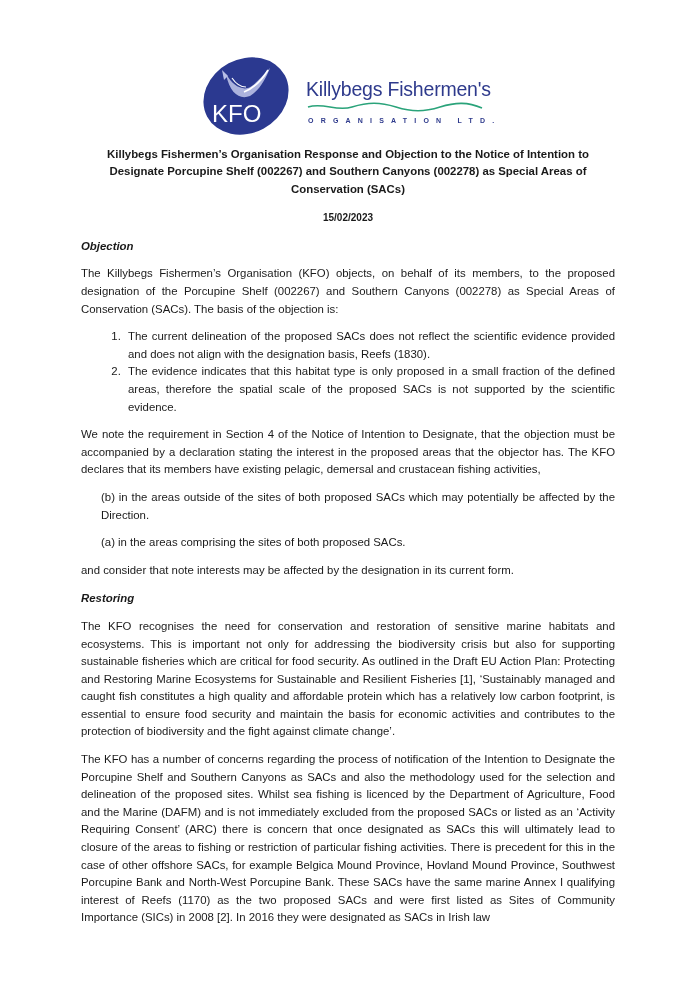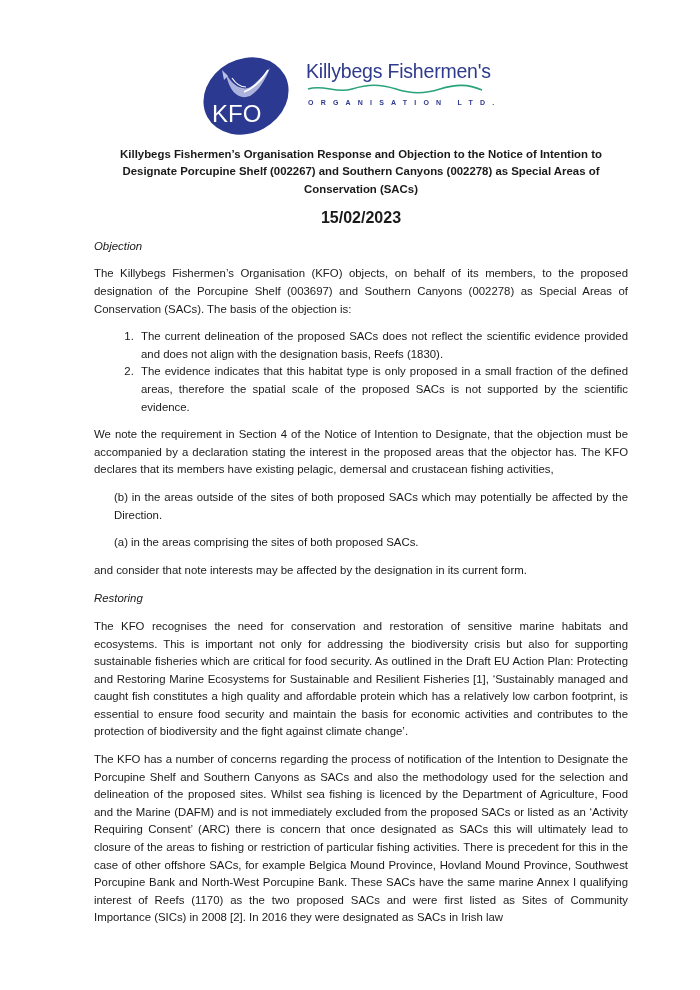--- a/index.html
+++ b/index.html
@@ -30,21 +30,21 @@
       height: 82px;
     }
     .logo-emblem {
       position: absolute;
       left: 0; top: 0;
       width: 100px; height: 82px;
     }
     .logo-wordmark {
       position: absolute;
       left: 110px;
-      top: 6px;
+      top: 24px;
       width: 200px;
     }
     .logo-name {
       font-family: "Liberation Sans", sans-serif;
       font-size: 19.5px;
       color: #2e3a8c;
       letter-spacing: -0.2px;
       white-space: nowrap;
       line-height: 22px;
     }
@@ -61,43 +61,43 @@
       color: #2e3a8c;
       letter-spacing: 7.2px;
       white-space: nowrap;
       margin-top: 5px;
       margin-left: 2px;
     }
 
     
     .doc {
       position: absolute;
-      left: 94px;
+      left: 81px;
       top: 146px;
       width: 534px;
       font-family: "Liberation Sans", sans-serif;
       font-size: 11.4px;
       line-height: 17.6px;
       color: #1a1a1a;
     }
     .title {
       text-align: center;
       font-weight: bold;
       font-size: 11.4px;
       line-height: 17.4px;
       margin: 0;
     }
     .date {
       text-align: center;
       font-weight: bold;
       margin: 11px 0 0 0;
-      font-size: 16px;
+      font-size: 10px;
     }
     .heading {
-      font-weight: normal;
+      font-weight: bold;
       font-style: italic;
       margin: 11px 0 0 0;
     }
     p.para {
       text-align: justify;
       margin: 10px 0 0 0;
     }
     ol.basis {
       margin: 10px 0 0 0;
       padding: 0 0 0 43px;
@@ -137,21 +137,21 @@
       </svg>
       <div class="logo-sub">ORGANISATION LTD.</div>
     </div>
   </div>
 
   <div class="doc">
     <p class="title">Killybegs Fishermen’s Organisation Response and Objection to the Notice of Intention to Designate Porcupine Shelf (002267) and Southern Canyons (002278) as Special Areas of Conservation (SACs)</p>
     <p class="date">15/02/2023</p>
 
     <div class="heading">Objection</div>
-    <p class="para">The Killybegs Fishermen’s Organisation (KFO) objects, on behalf of its members, to the proposed designation of the Porcupine Shelf (003697) and Southern Canyons (002278) as Special Areas of Conservation (SACs). The basis of the objection is:</p>
+    <p class="para">The Killybegs Fishermen’s Organisation (KFO) objects, on behalf of its members, to the proposed designation of the Porcupine Shelf (002267) and Southern Canyons (002278) as Special Areas of Conservation (SACs). The basis of the objection is:</p>
     <ol class="basis">
       <li>The current delineation of the proposed SACs does not reflect the scientific evidence provided and does not align with the designation basis, Reefs (1830).</li>
       <li>The evidence indicates that this habitat type is only proposed in a small fraction of the defined areas, therefore the spatial scale of the proposed SACs is not supported by the scientific evidence.</li>
     </ol>
     <p class="para">We note the requirement in Section 4 of the Notice of Intention to Designate, that the objection must be accompanied by a declaration stating the interest in the proposed areas that the objector has. The KFO declares that its members have existing pelagic, demersal and crustacean fishing activities,</p>
     <p class="indent">(b) in the areas outside of the sites of both proposed SACs which may potentially be affected by the Direction.</p>
     <p class="indent">(a) in the areas comprising the sites of both proposed SACs.</p>
     <p class="para">and consider that note interests may be affected by the designation in its current form.</p>
 
     <div class="heading">Restoring</div>

